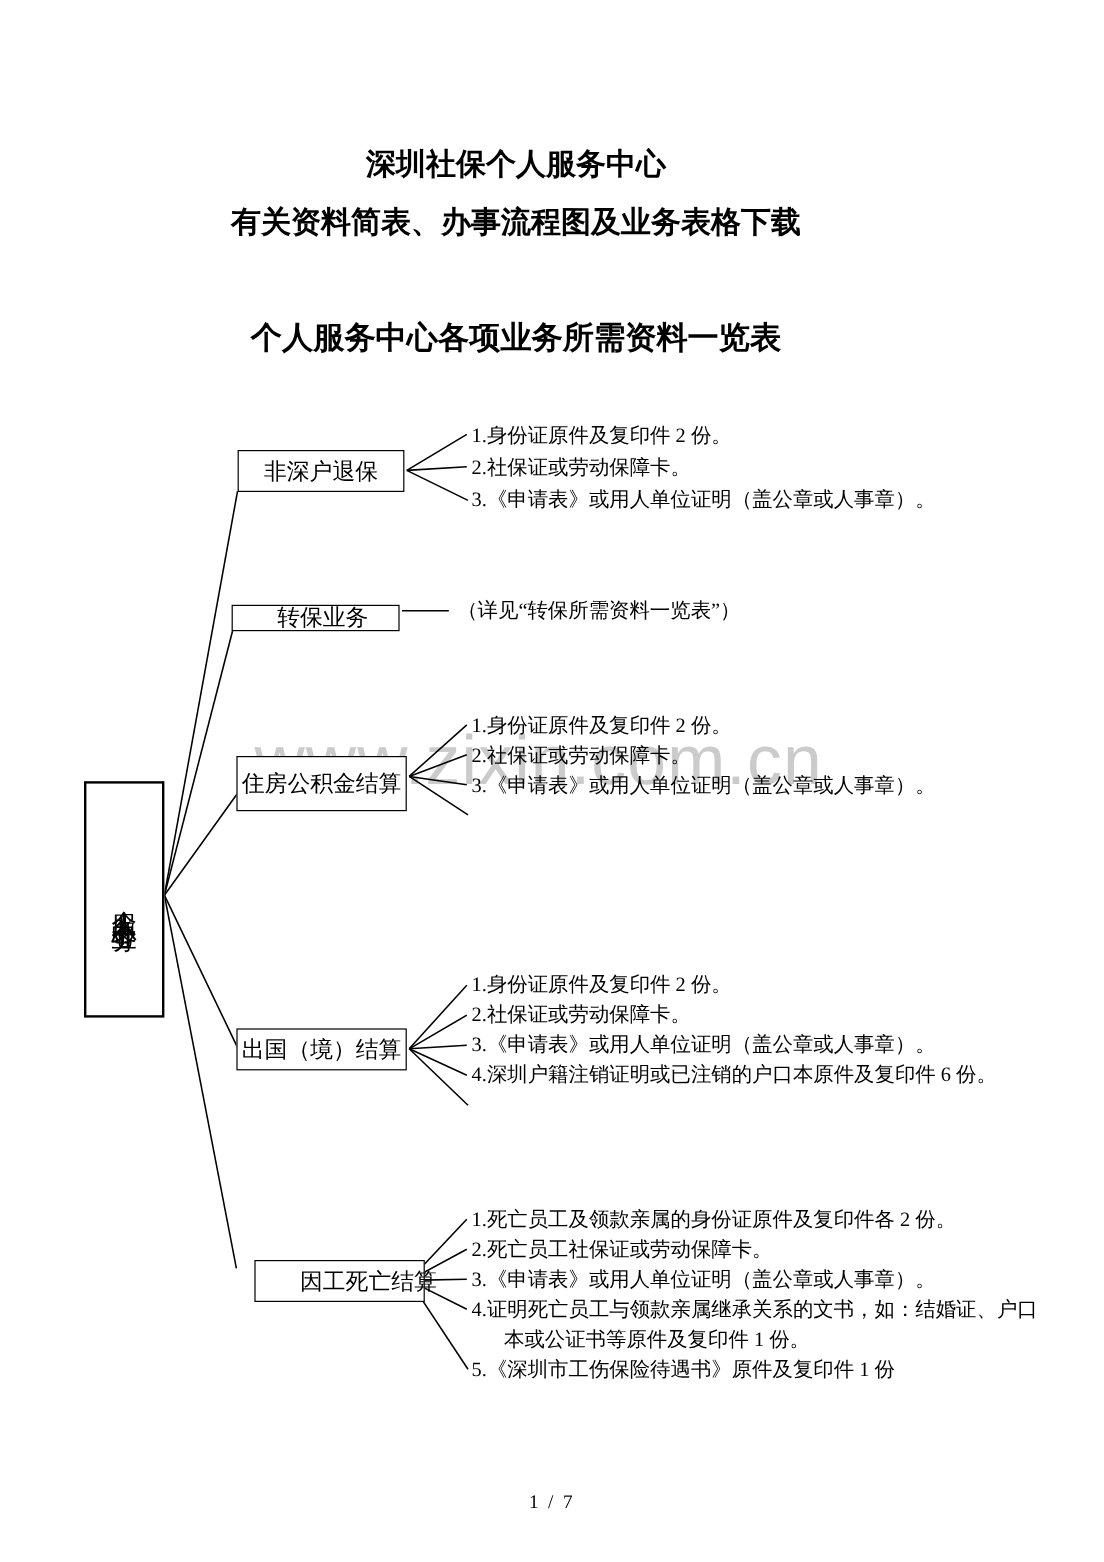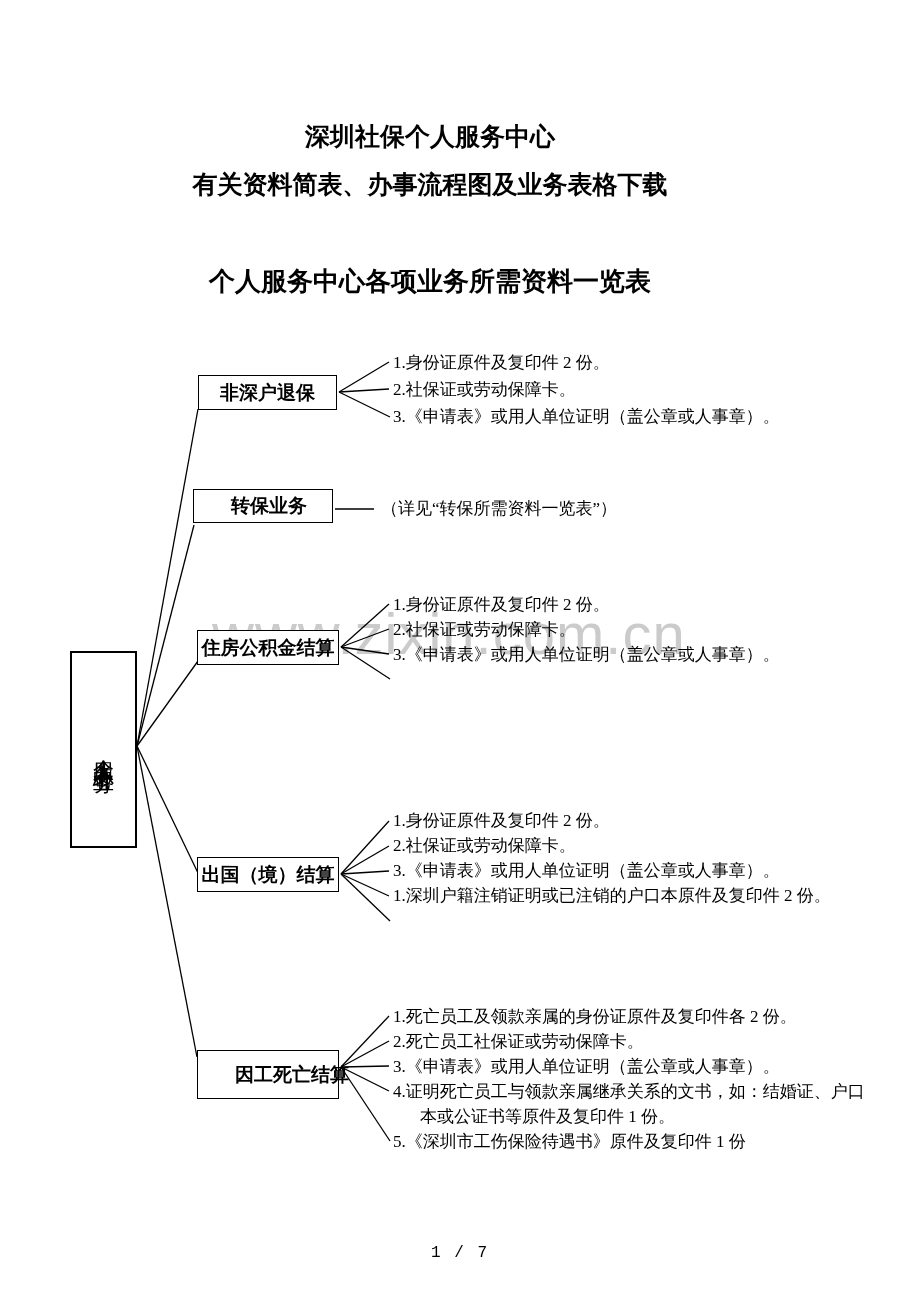--- a/index.html
+++ b/index.html
@@ -29,21 +29,21 @@
     font-weight:bold;font-size:26px;z-index:2;white-space:nowrap;text-align:right;
   }
   .node-box{
     position:absolute;box-sizing:border-box;
     background:#ffffff;border:1.5px solid #000000;
     display:flex;align-items:center;justify-content:center;
     z-index:2;
   }
   .node-box .label{
     font-family:"Liberation Sans","DejaVu Sans",sans-serif;
-    font-weight:bold;font-size:19px;white-space:nowrap;
+    font-weight:normal;font-size:19px;white-space:nowrap;
   }
   .root-box{
     position:absolute;left:70px;top:651px;width:67px;height:197px;
     box-sizing:border-box;background:#ffffff;border:2px solid #000000;
     display:flex;align-items:center;justify-content:center;z-index:2;
   }
   .root-box .label{
     writing-mode:vertical-lr;text-orientation:upright;
     font-size:21px;letter-spacing:2px;font-weight:400;
   }
@@ -51,21 +51,21 @@
     position:absolute;z-index:2;font-size:17px;
   }
   .items .item{
     padding-left:27px;text-indent:-27px;
   }
   .lh27{line-height:27px;}
   .lh25{line-height:25px;}
   .single{line-height:20px;white-space:nowrap;}
   .page-number{
     position:absolute;left:0;top:1244px;width:920px;
-    text-align:center;font-size:16px;z-index:2;letter-spacing:2px;font-family:Liberation Mono, monospace;
+    text-align:center;font-size:16px;z-index:2;letter-spacing:2px;
   }
 </style>
 </head>
 <body>
 
 <div class="page">
 
   <div class="watermark">www.zixin.com.cn</div>
 
   <svg class="connectors" width="920" height="1302" viewBox="0 0 920 1302">
@@ -106,30 +106,30 @@
   <h1 class="title t2">有关资料简表、办事流程图及业务表格下载</h1>
   <h2 class="subtitle">个人服务中心各项业务所需资料一览表</h2>
 
   <div class="root-box">
     <span class="label">个人服务中心业务</span>
   </div>
 
   <div class="node-box" style="left:198px;top:375px;width:139px;height:35px;">
     <span class="label">非深户退保</span>
   </div>
-  <div class="node-box" style="left:193px;top:489px;width:140px;height:34px;padding-left:12px;">
+  <div class="node-box" style="left:193px;top:504px;width:140px;height:22px;padding-left:12px;">
     <span class="label">转保业务</span>
   </div>
-  <div class="node-box" style="left:197px;top:630px;width:142px;height:35px;">
+  <div class="node-box" style="left:197px;top:630px;width:142px;height:46px;">
     <span class="label">住房公积金结算</span>
   </div>
   <div class="node-box" style="left:197px;top:857px;width:142px;height:35px;">
     <span class="label">出国（境）结算</span>
   </div>
-  <div class="node-box" style="left:197px;top:1050px;width:142px;height:49px;padding-left:48px;">
+  <div class="node-box" style="left:212px;top:1050px;width:142px;height:35px;padding-left:48px;">
     <span class="label">因工死亡结算</span>
   </div>
 
   <div class="items lh27" style="left:393px;top:349px;width:475px;">
     <div class="item">1.身份证原件及复印件 2 份。</div>
     <div class="item">2.社保证或劳动保障卡。</div>
     <div class="item">3.《申请表》或用人单位证明（盖公章或人事章）。</div>
   </div>
 
   <div class="items single" style="left:381px;top:499px;">
@@ -139,21 +139,21 @@
   <div class="items lh25" style="left:393px;top:592px;width:472px;">
     <div class="item">1.身份证原件及复印件 2 份。</div>
     <div class="item">2.社保证或劳动保障卡。</div>
     <div class="item">3.《申请表》或用人单位证明（盖公章或人事章）。</div>
   </div>
 
   <div class="items lh25" style="left:393px;top:808px;width:490px;">
     <div class="item">1.身份证原件及复印件 2 份。</div>
     <div class="item">2.社保证或劳动保障卡。</div>
     <div class="item">3.《申请表》或用人单位证明（盖公章或人事章）。</div>
-    <div class="item">1.深圳户籍注销证明或已注销的户口本原件及复印件 2 份。</div>
+    <div class="item">4.深圳户籍注销证明或已注销的户口本原件及复印件 6 份。</div>
   </div>
 
   <div class="items lh25" style="left:393px;top:1004px;width:472px;">
     <div class="item">1.死亡员工及领款亲属的身份证原件及复印件各 2 份。</div>
     <div class="item">2.死亡员工社保证或劳动保障卡。</div>
     <div class="item">3.《申请表》或用人单位证明（盖公章或人事章）。</div>
     <div class="item">4.证明死亡员工与领款亲属继承关系的文书，如：结婚证、户口本或公证书等原件及复印件 1 份。</div>
     <div class="item">5.《深圳市工伤保险待遇书》原件及复印件 1 份</div>
   </div>
 

